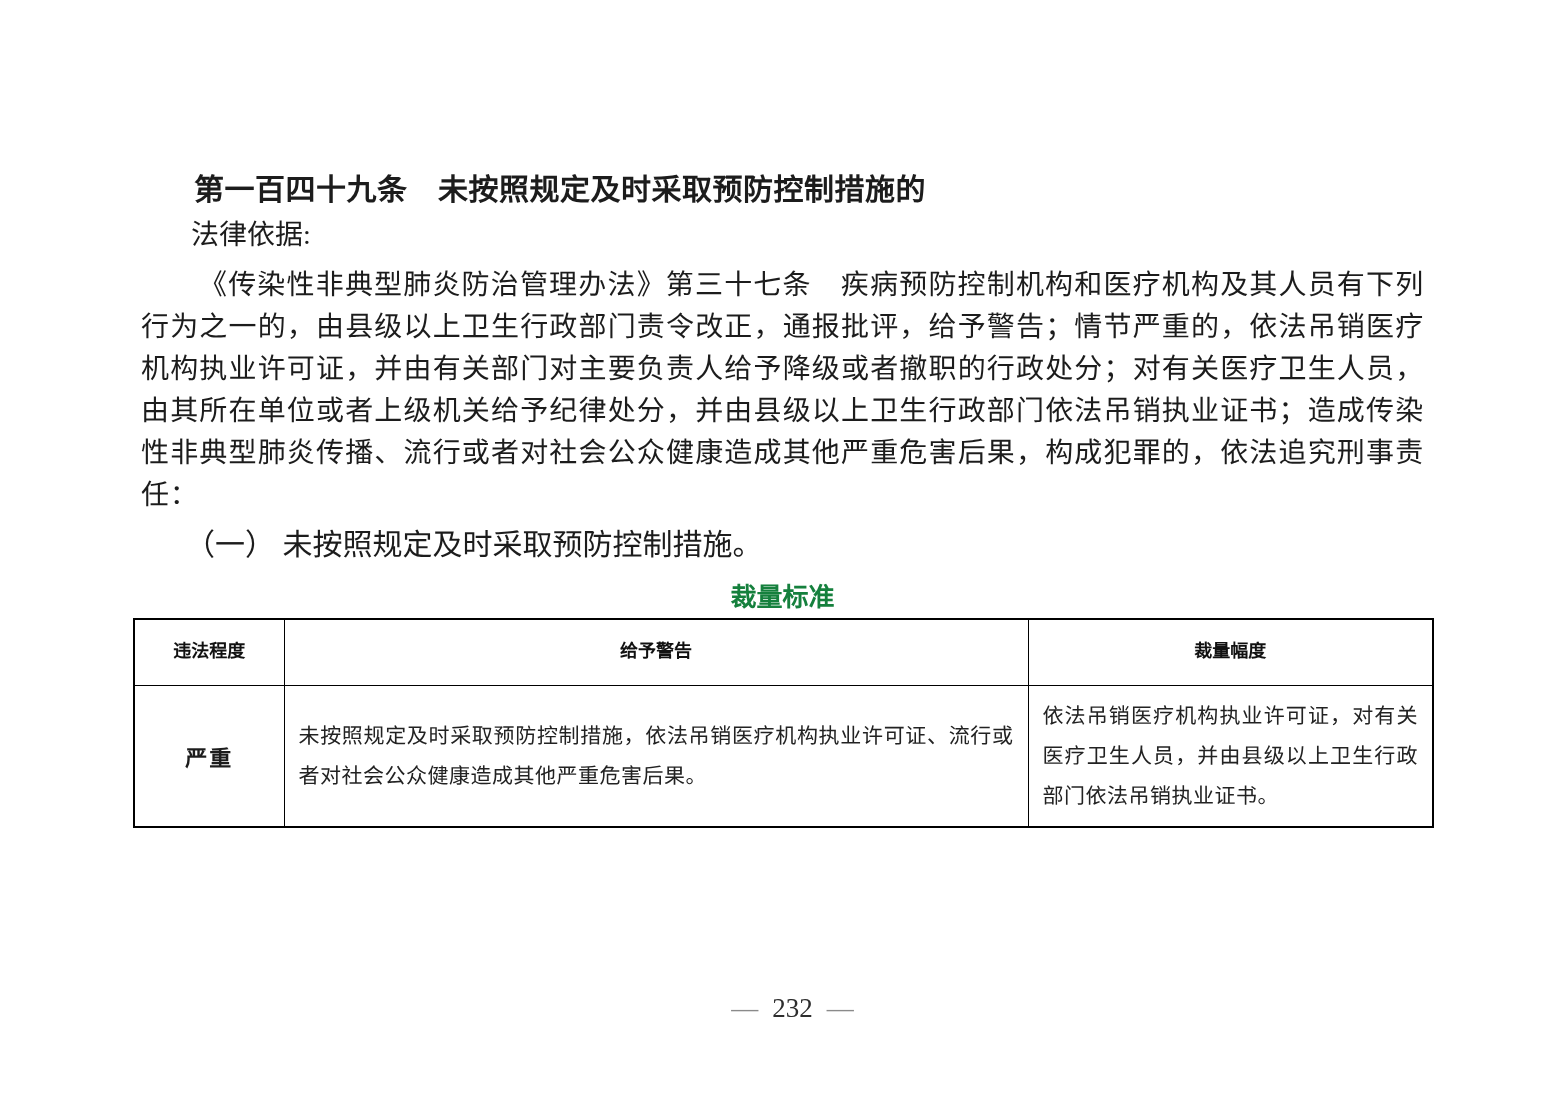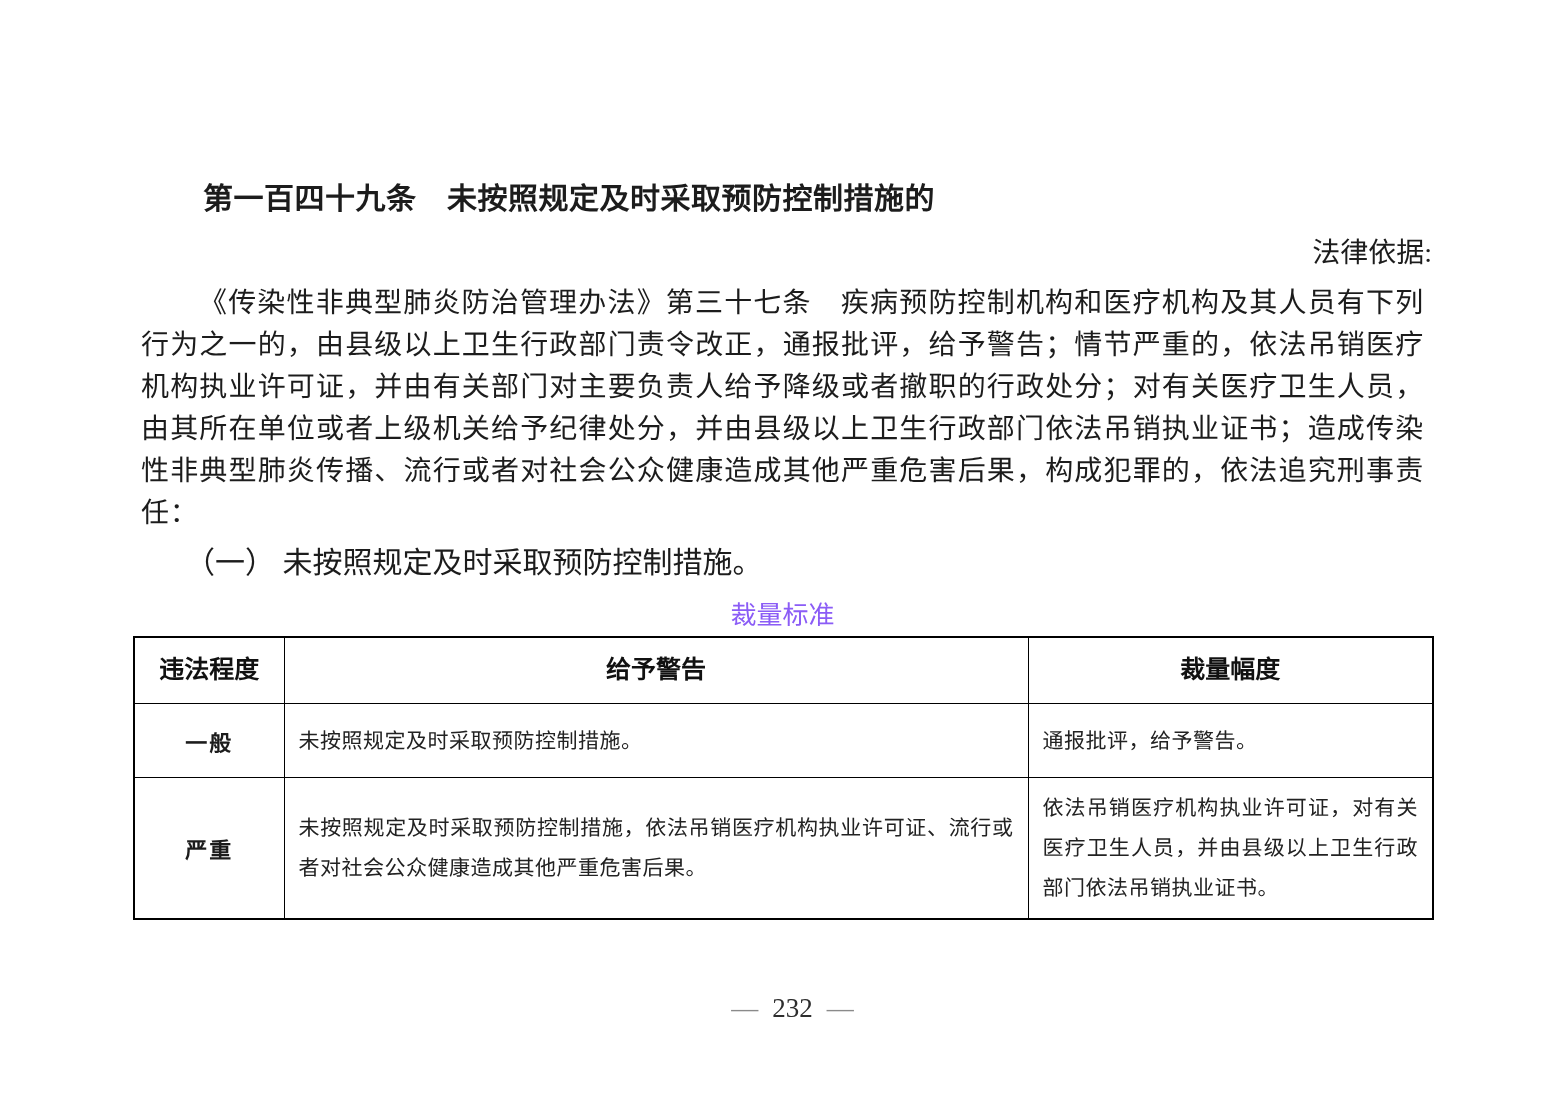--- a/index.html
+++ b/index.html
@@ -18,72 +18,71 @@
   .page-content {
     position: absolute;
     left: 133px;
     top: 166px;
     width: 1299px;
   }
   .article-title {
     font-size: 30px;
     line-height: 42px;
     font-weight: 700;
-    margin: 12px;
+    margin: 3px;
     text-indent: 58px;
     white-space: nowrap;
     letter-spacing: 0.5px;
   }
   .legal-basis-label {
     font-size: 28px;
     line-height: 42px;
     margin: 0;
     text-indent: 58px;
-    text-align: right;
   }
   .legal-basis-text {
     font-size: 28px;
     line-height: 42px;
     margin: 8px;
     text-indent: 58px;
     text-align: justify;
     letter-spacing: 0.8px;
   }
   .item-line {
     font-size: 30px;
     line-height: 42px;
     margin: 0;
     text-indent: 52px;
   }
   .table-title {
     font-family: "Liberation Sans", "DejaVu Sans", sans-serif;
     font-size: 26px;
     line-height: 30px;
-    font-weight: 400;
+    font-weight: 700;
     text-align: center;
     margin: 16px 0 6px 0;
-    color: #8b5cf6;
+    color: #15803d;
   }
   table.discretion-table {
     width: 1299px;
     border-collapse: collapse;
     table-layout: fixed;
     border: 2.5px solid #000000;
   }
   table.discretion-table col.c1 { width: 150px; }
   table.discretion-table col.c2 { width: 744px; }
   table.discretion-table col.c3 { width: 405px; }
   table.discretion-table th,
   table.discretion-table td {
     border: 1.5px solid #000000;
     background: #ffffff;
   }
   table.discretion-table th {
     font-family: "Liberation Sans", "DejaVu Sans", sans-serif;
-    font-size: 25px;
+    font-size: 18px;
     font-weight: 700;
     height: 57px;
     text-align: center;
     vertical-align: middle;
     padding: 0 4px 8px 4px;
     color: #111111;
     margin-top: 40px;
   }
   tr.row-general { height: 74px; }
   tr.row-severe  { height: 141px; }
@@ -141,25 +140,20 @@
         <col class="c3">
     </colgroup>
     <thead>
       <tr>
         <th>违法程度</th>
         <th>给予警告</th>
         <th>裁量幅度</th>
       </tr>
     </thead>
     <tbody>
-      <tr class="row-general">
-        <td class="level-cell">一般</td>
-        <td class="text-cell">未按照规定及时采取预防控制措施。</td>
-        <td class="text-cell">通报批评，给予警告。</td>
-      </tr>
       <tr class="row-severe">
         <td class="level-cell">严重</td>
         <td class="text-cell">未按照规定及时采取预防控制措施，依法吊销医疗机构执业许可证、流行或者对社会公众健康造成其他严重危害后果。</td>
         <td class="text-cell">依法吊销医疗机构执业许可证，对有关医疗卫生人员，并由县级以上卫生行政部门依法吊销执业证书。</td>
       </tr>
     </tbody>
   </table>
 
 </div>
 

